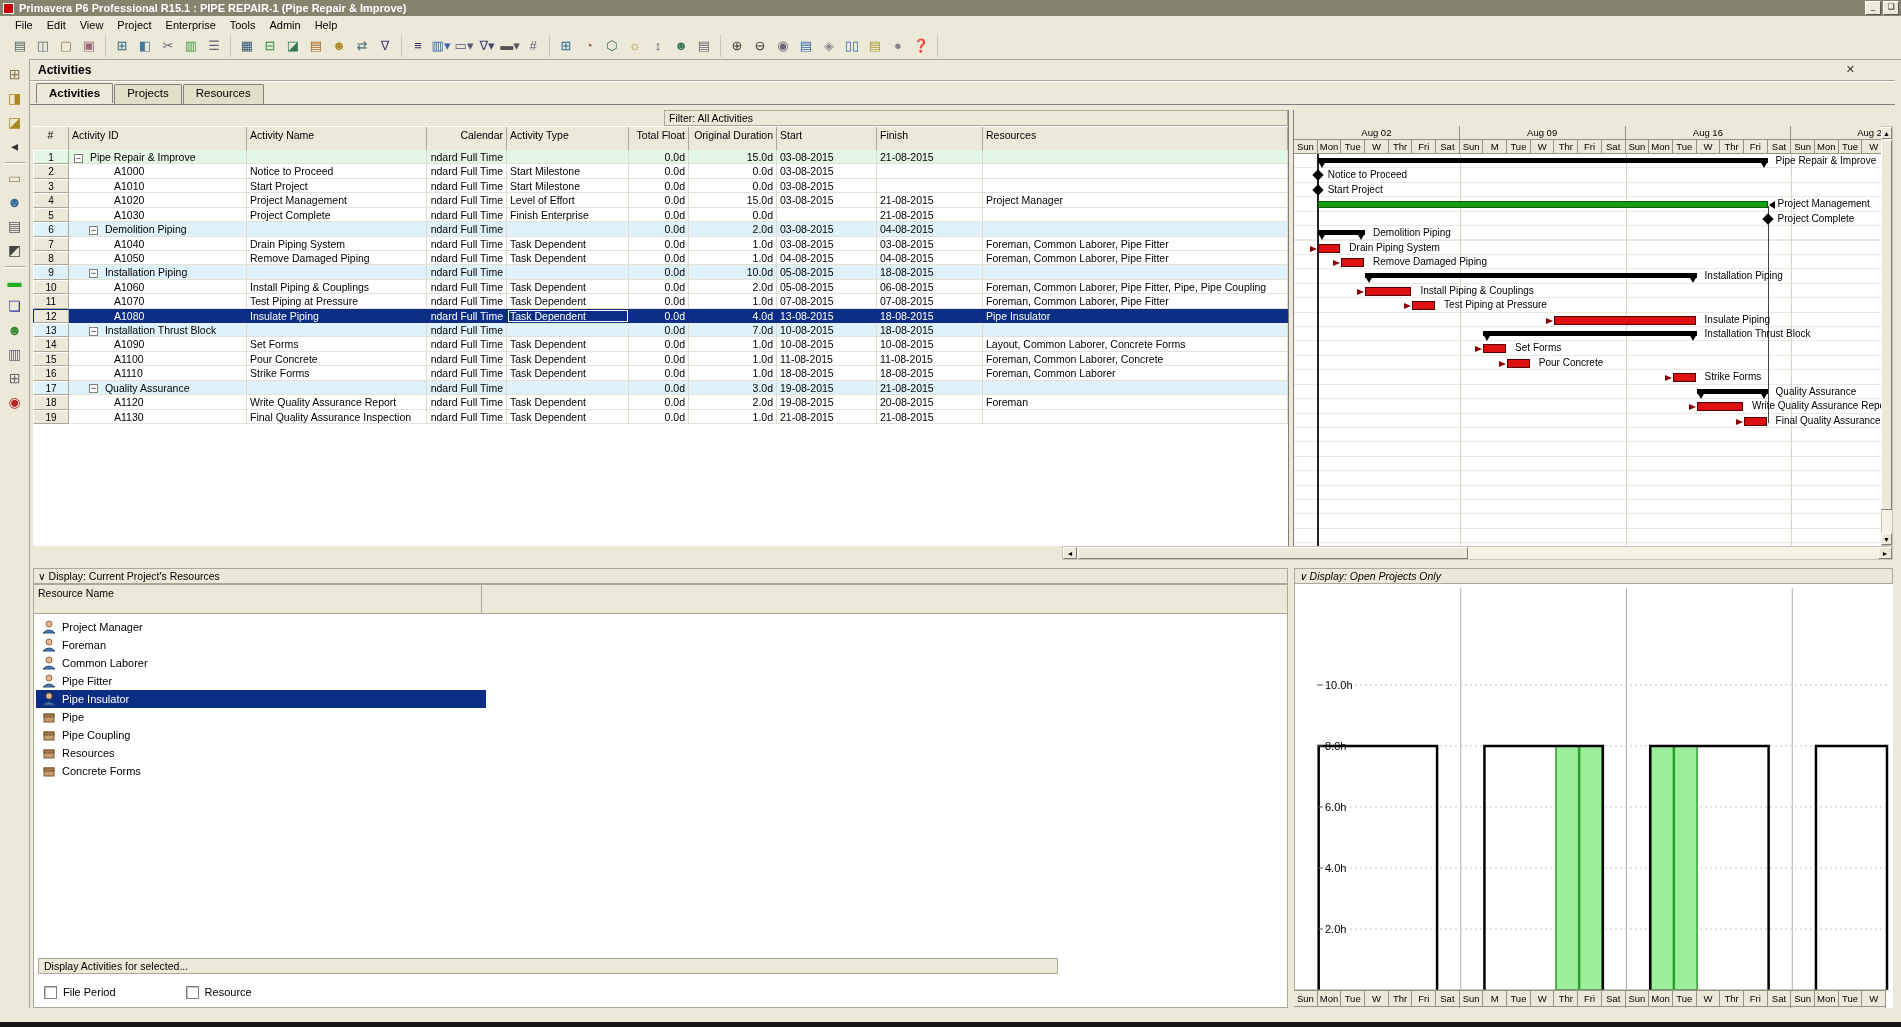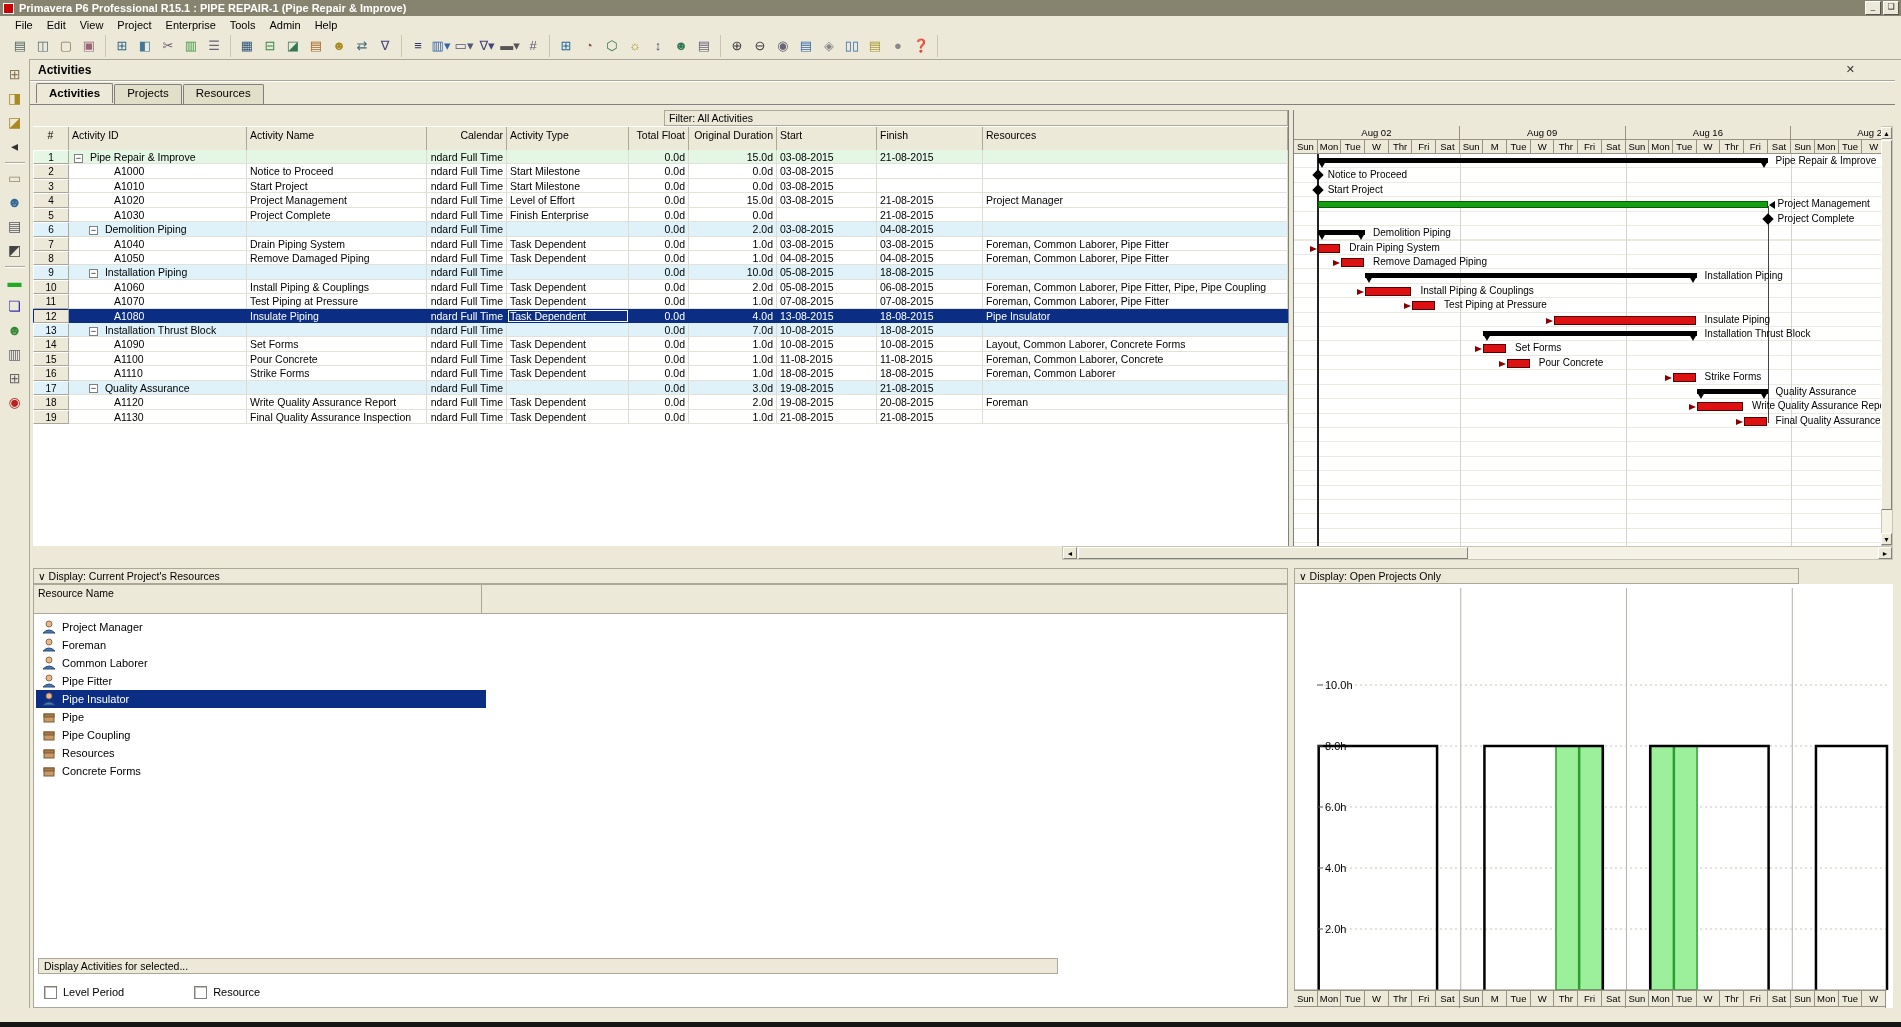--- a/index.html
+++ b/index.html
@@ -640,29 +640,29 @@
             <rect x="2" y="4" width="10" height="3" fill="#a87a4a" stroke="#7a5a33"></rect>
           </svg></div>
         <div>Concrete Forms</div>
       </div>
     </div>
 <div class="abs" id="resblank"></div>
 <div class="abs" id="dispact">Display Activities for selected...</div>
 <div class="abs" id="cbrow">
       <div class="cbitem">
         <div class="cbox"></div>
-        <div>Level Period</div>
+        <div>File Period</div>
       </div>
       <div class="cbitem">
         <div class="cbox"></div>
         <div>Resource</div>
       </div>
     </div>
 
-<div class="abs dispbar" style="left:1294px;width:505px;"><span>∨</span> <span>Display: Open Projects Only</span></div>
+<div class="abs dispbar" style="left:1294px;width:599px;font-style:italic;"><span>∨</span> <span>Display: Open Projects Only</span></div>
 <div class="abs" id="histo"><svg width="599" height="438" xmlns="http://www.w3.org/2000/svg">
         <line x1="165.76" y1="4" x2="165.76" y2="406" stroke="#b5b2a5" stroke-width="1"></line>
         <line x1="331.52" y1="4" x2="331.52" y2="406" stroke="#b5b2a5" stroke-width="1"></line>
         <line x1="497.28" y1="4" x2="497.28" y2="406" stroke="#b5b2a5" stroke-width="1"></line>
         <line x1="30" y1="101" x2="592" y2="101" stroke="#c8c5b8" stroke-width="1" stroke-dasharray="2,3"></line>
         <line x1="30" y1="162" x2="592" y2="162" stroke="#c8c5b8" stroke-width="1" stroke-dasharray="2,3"></line>
         <line x1="30" y1="223" x2="592" y2="223" stroke="#c8c5b8" stroke-width="1" stroke-dasharray="2,3"></line>
         <line x1="30" y1="284" x2="592" y2="284" stroke="#c8c5b8" stroke-width="1" stroke-dasharray="2,3"></line>
         <line x1="30" y1="345" x2="592" y2="345" stroke="#c8c5b8" stroke-width="1" stroke-dasharray="2,3"></line>
         <rect x="260.98" y="162" width="22.68" height="244" fill="#9cf09c" stroke="#2e9e2e" stroke-width="1.5"></rect>

